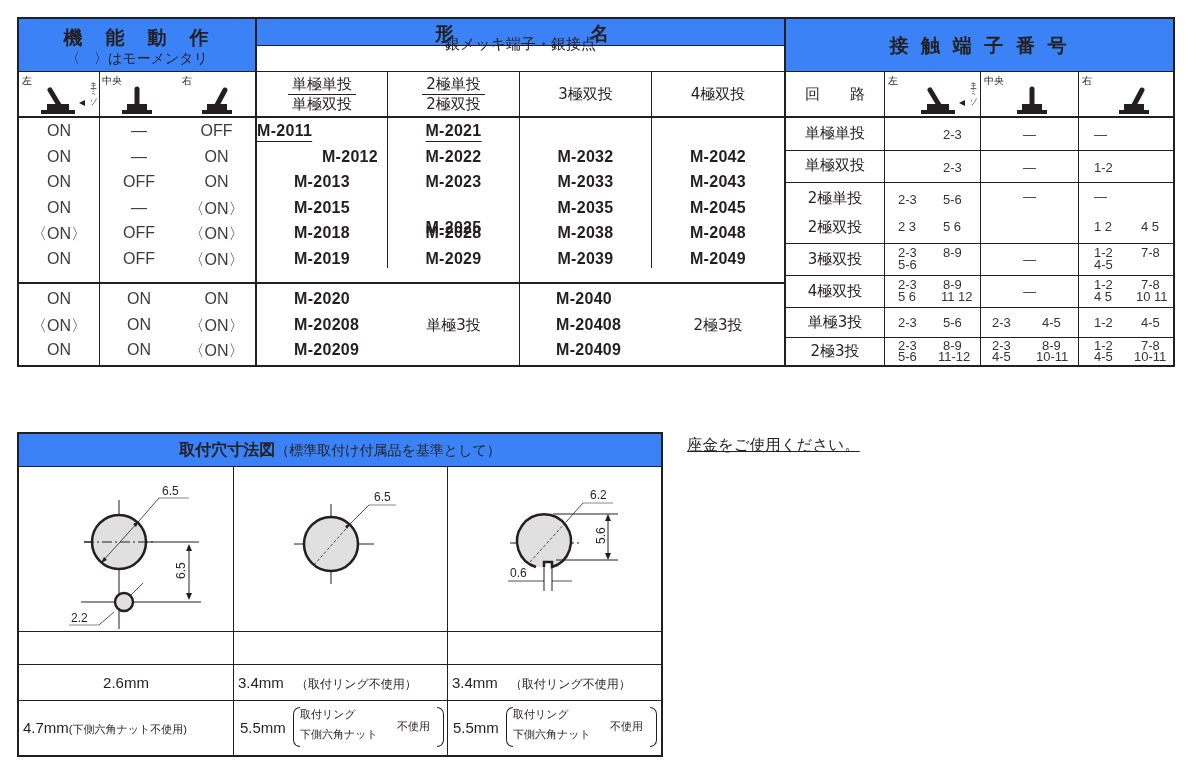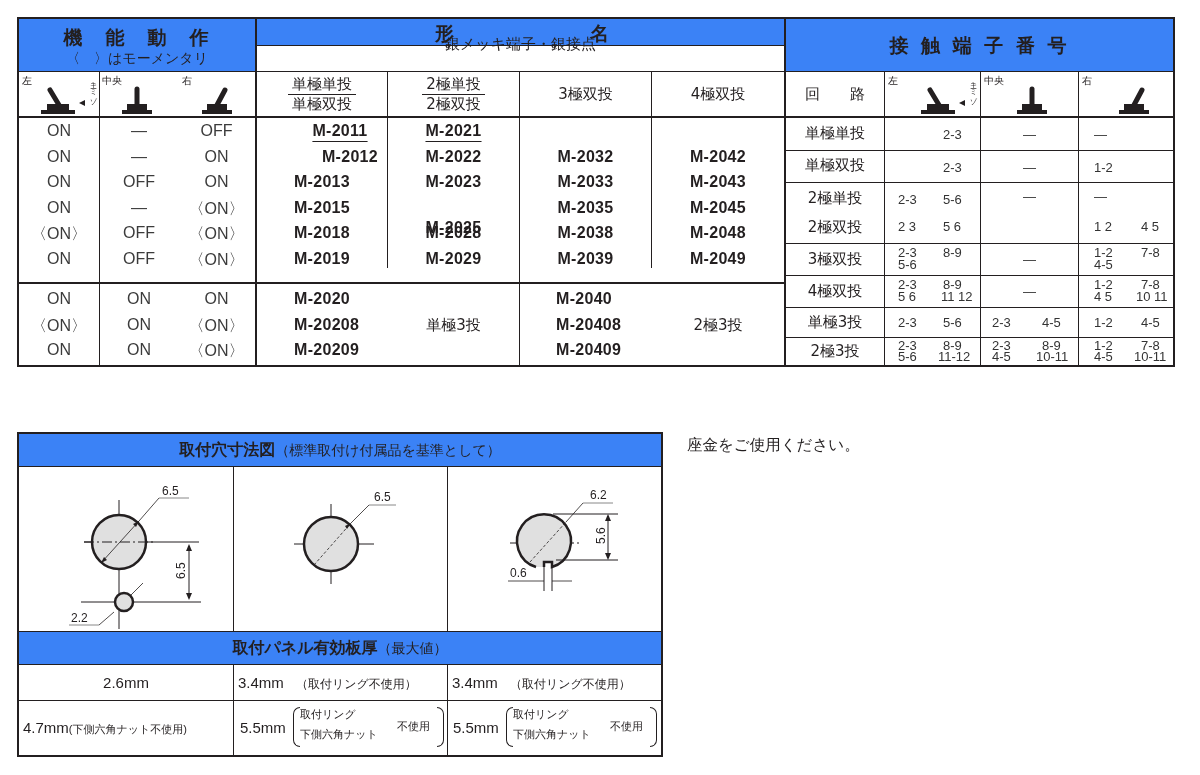--- a/index.html
+++ b/index.html
@@ -78,21 +78,21 @@
   <div class="abs" style="left:0; top:97px; width:765px; height:2px; background:#231f20;"></div>
 
   <div class="abs" style="left:0; top:263px; width:765px; height:2px; background:#231f20;"></div>
   <div class="abs" style="left:80px; top:99px; width:1px; height:247px; background:#231f20;"></div>
 
   <div class="abs" style="left:0; top:103px; width:765px;">
     <div style="position:relative; height:25.5px;">
       <span class="abs state" style="left:0; width:80px; text-align:center;">ON</span>
       <span class="abs state" style="left:81px; width:78px; text-align:center;">—</span>
       <span class="abs state" style="left:159px; width:77px; text-align:center;">OFF</span>
-      <span class="abs model u" style="left:256px; width:130px; text-align:center;">M-2011</span>
+      <span class="abs model u" style="left:238px; width:130px; text-align:left;">M-2011</span>
       <span class="abs model u" style="left:369px; width:131px; text-align:center;">M-2021</span>
     </div>
     <div style="position:relative; height:25.5px;">
       <span class="abs state" style="left:0; width:80px; text-align:center;">ON</span>
       <span class="abs state" style="left:81px; width:78px; text-align:center;">—</span>
       <span class="abs state" style="left:159px; width:77px; text-align:center;">ON</span>
       <span class="abs model" style="left:238px; width:130px; text-align:center;margin-left:28px;">M-2012</span>
       <span class="abs model" style="left:369px; width:131px; text-align:center;">M-2022</span>
       <span class="abs model" style="left:501px; width:131px; text-align:center;">M-2032</span>
       <span class="abs model" style="left:633px; width:132px; text-align:center;">M-2042</span>
@@ -346,23 +346,20 @@
     <polygon points="160,47 157,54 163,54" fill="#231f20"></polygon>
     <polygon points="160,93 157,86 163,86" fill="#231f20"></polygon>
     <text x="0" y="0" font-size="12" font-family="Liberation Sans, sans-serif" fill="#231f20" transform="translate(157,77) rotate(-90)">5.6</text>
     <line x1="82" y1="95" x2="118" y2="55" stroke="#231f20" stroke-width="0.8" stroke-dasharray="3,2"></line>
     <line x1="118" y1="55" x2="135" y2="36" stroke="#231f20" stroke-width="0.8"></line>
     <line x1="135" y1="36" x2="165" y2="36" stroke="#888" stroke-width="1"></line>
     <text x="142" y="32" font-size="12" font-family="Liberation Sans, sans-serif" fill="#231f20">6.2</text>
   </svg>
 
   <div class="abs" style="left:0; top:197px; width:642px; height:1px; background:#231f20;"></div>
-  <div class="abs gray" style="left:0; top:198px; width:642px; height:32px; text-align:center; line-height:32px; z-index:2;">
-    <span class="bold" style="font-size:16px;">取付パネル有効板厚</span><span style="font-size:14px;">（最大値）</span>
-  </div>
   <div class="abs" style="left:0; top:230px; width:642px; height:1px; background:#231f20; z-index:3;"></div>
 
   <div class="abs" style="left:0; top:231px; width:642px; height:35px; font-size:15px; font-family:'Liberation Sans', sans-serif;">
     <div class="abs" style="left:0; width:214px; top:9px; text-align:center;">2.6mm</div>
     <div class="abs" style="left:219px; top:9px;">
       <span>3.4mm</span>
       <span style="font-size:12px; margin-left:8px;">（取付リング不使用）</span>
     </div>
     <div class="abs" style="left:433px; top:9px;">
       <span>3.4mm</span>
@@ -388,14 +385,14 @@
       <span class="abs" style="left:53px; top:2px; width:6px; height:38px; border:1px solid #231f20; border-right:none; border-radius:8px 0 0 8px;"></span>
       <span class="abs" style="left:60px; top:2px; font-size:11px;">取付リング</span>
       <span class="abs" style="left:60px; top:22px; font-size:11px;">下側六角ナット</span>
       <span class="abs" style="left:157px; top:14px; font-size:11px;">不使用</span>
       <span class="abs" style="left:197px; top:2px; width:6px; height:38px; border:1px solid #231f20; border-left:none; border-radius:0 8px 8px 0;"></span>
     </div>
   </div>
 </div>
 
 <div class="abs" style="left:670px; top:433px; width:520px; font-size:15.5px; line-height:25px;">
-  <div style="padding-left:17px;">座金をご使用ください。</div>
+  <div style="padding-left:17px;text-decoration:underline;">座金をご使用ください。</div>
 </div>
 
 </body></html>

